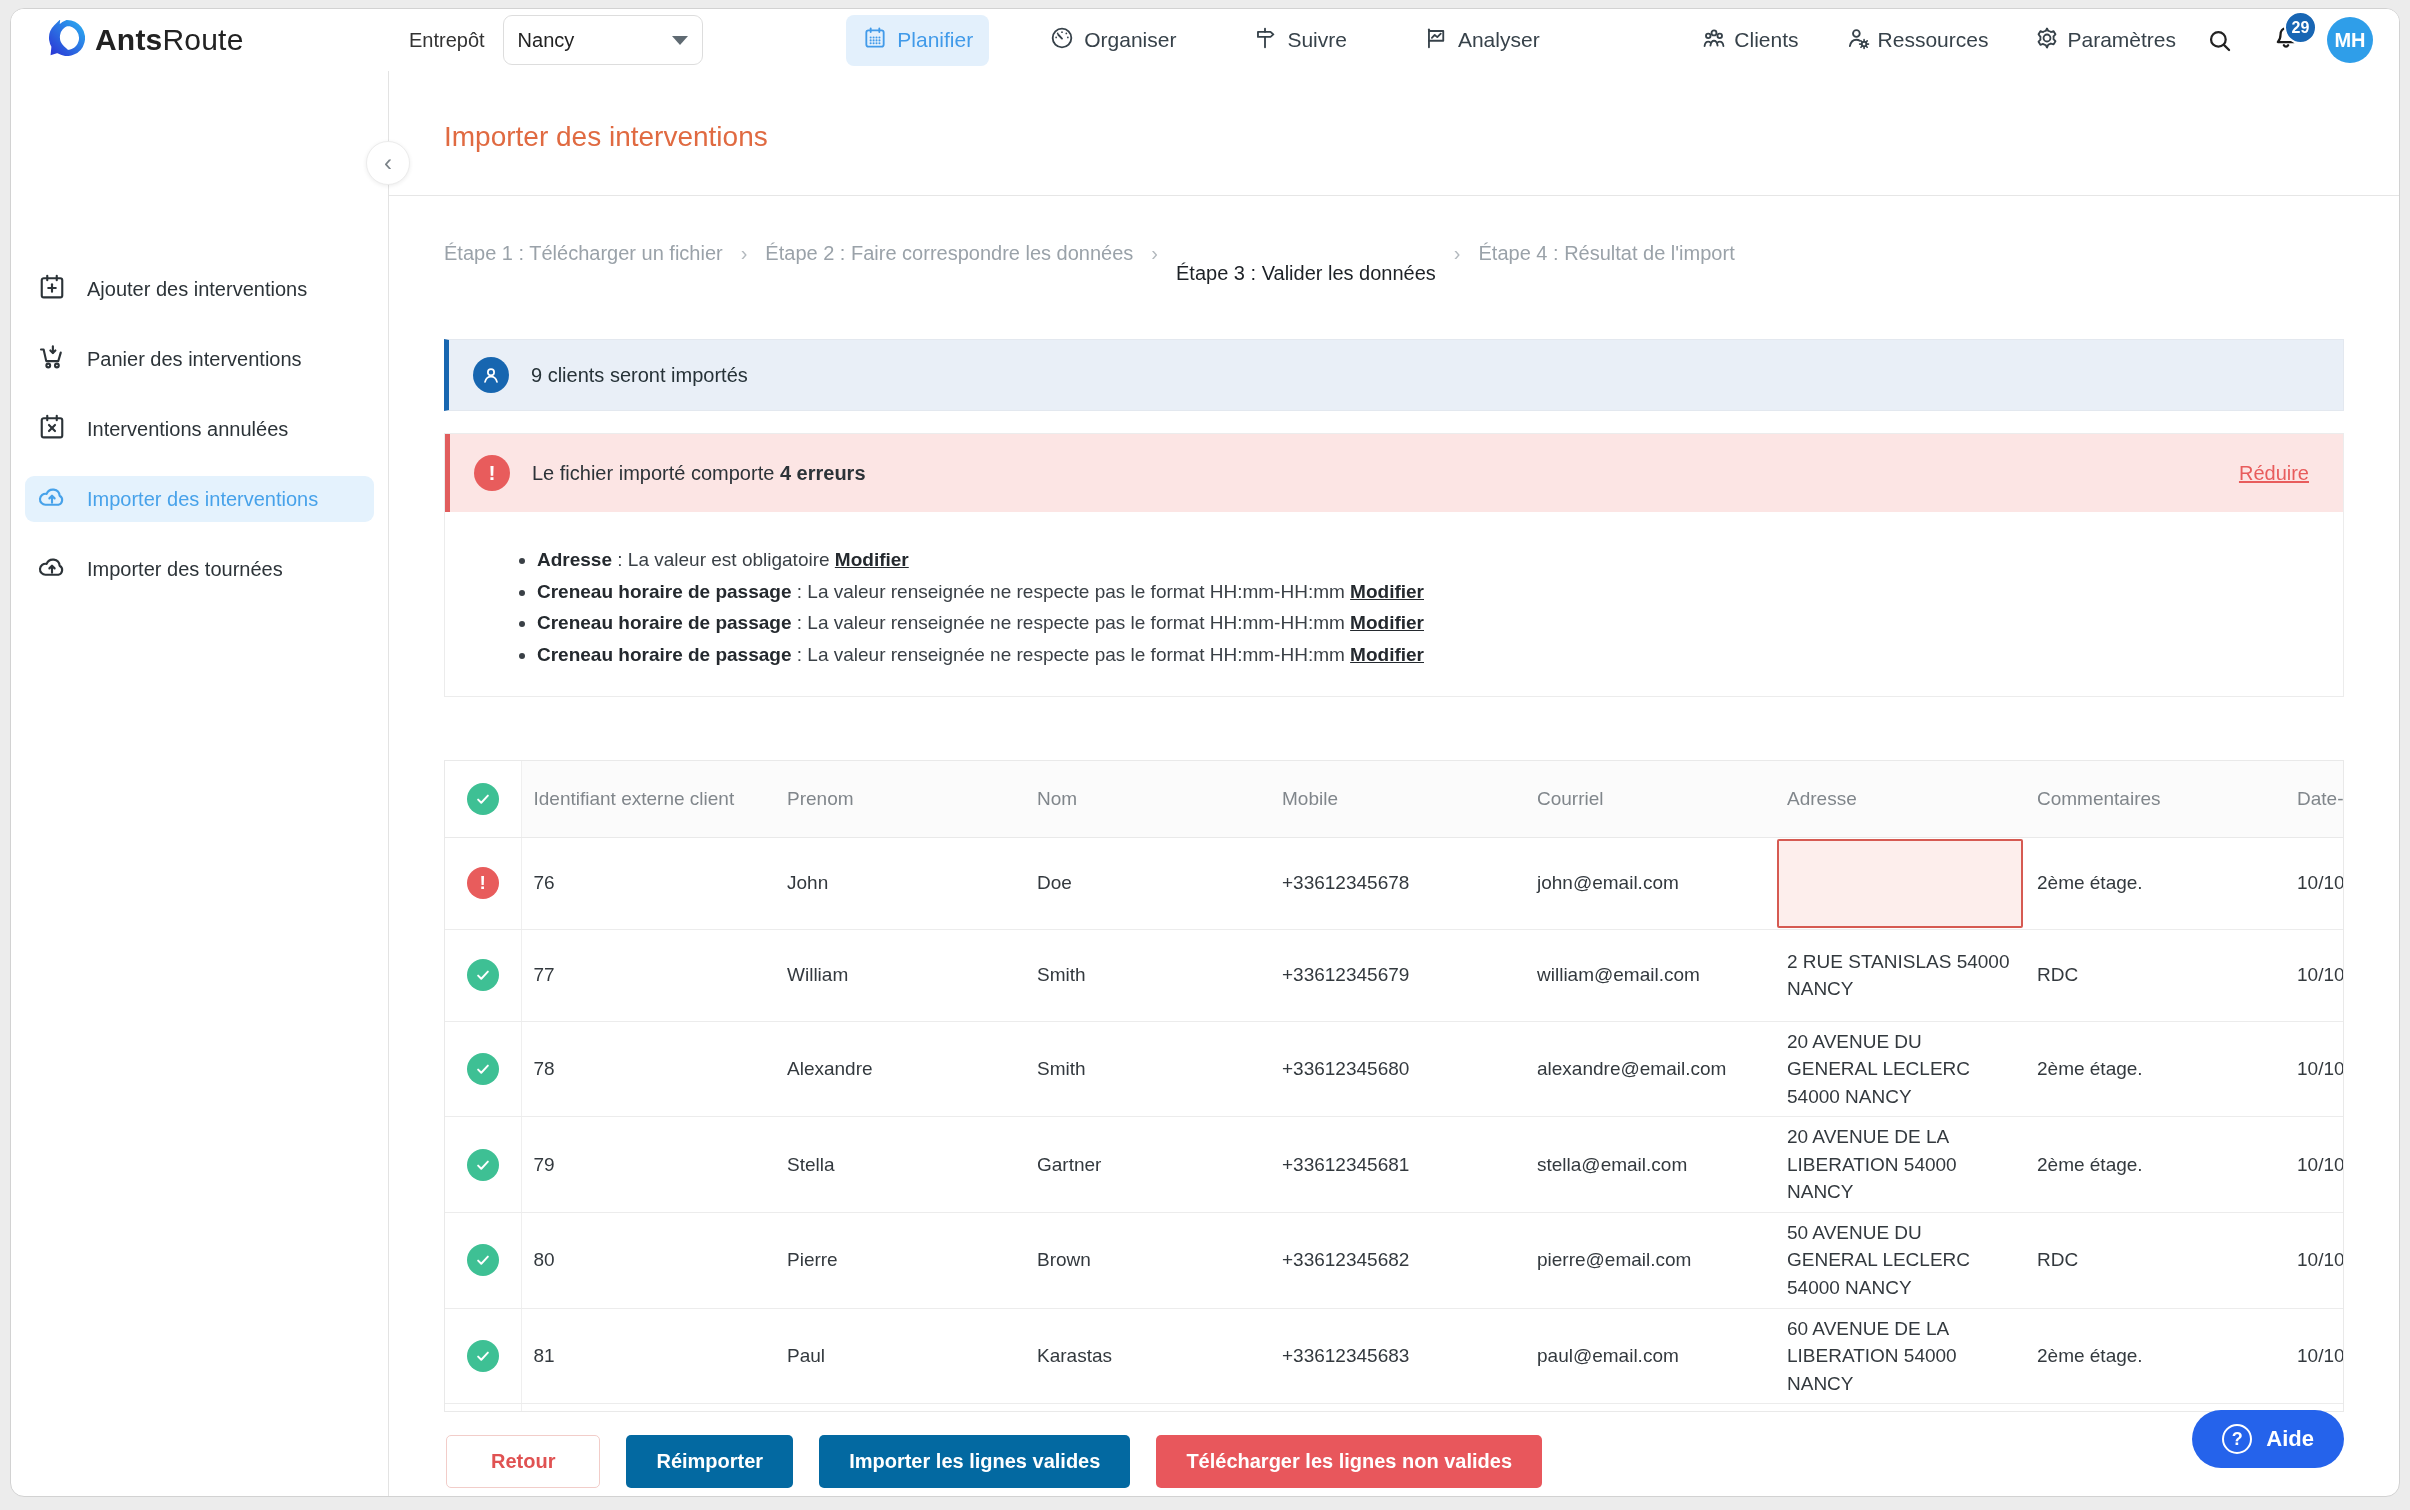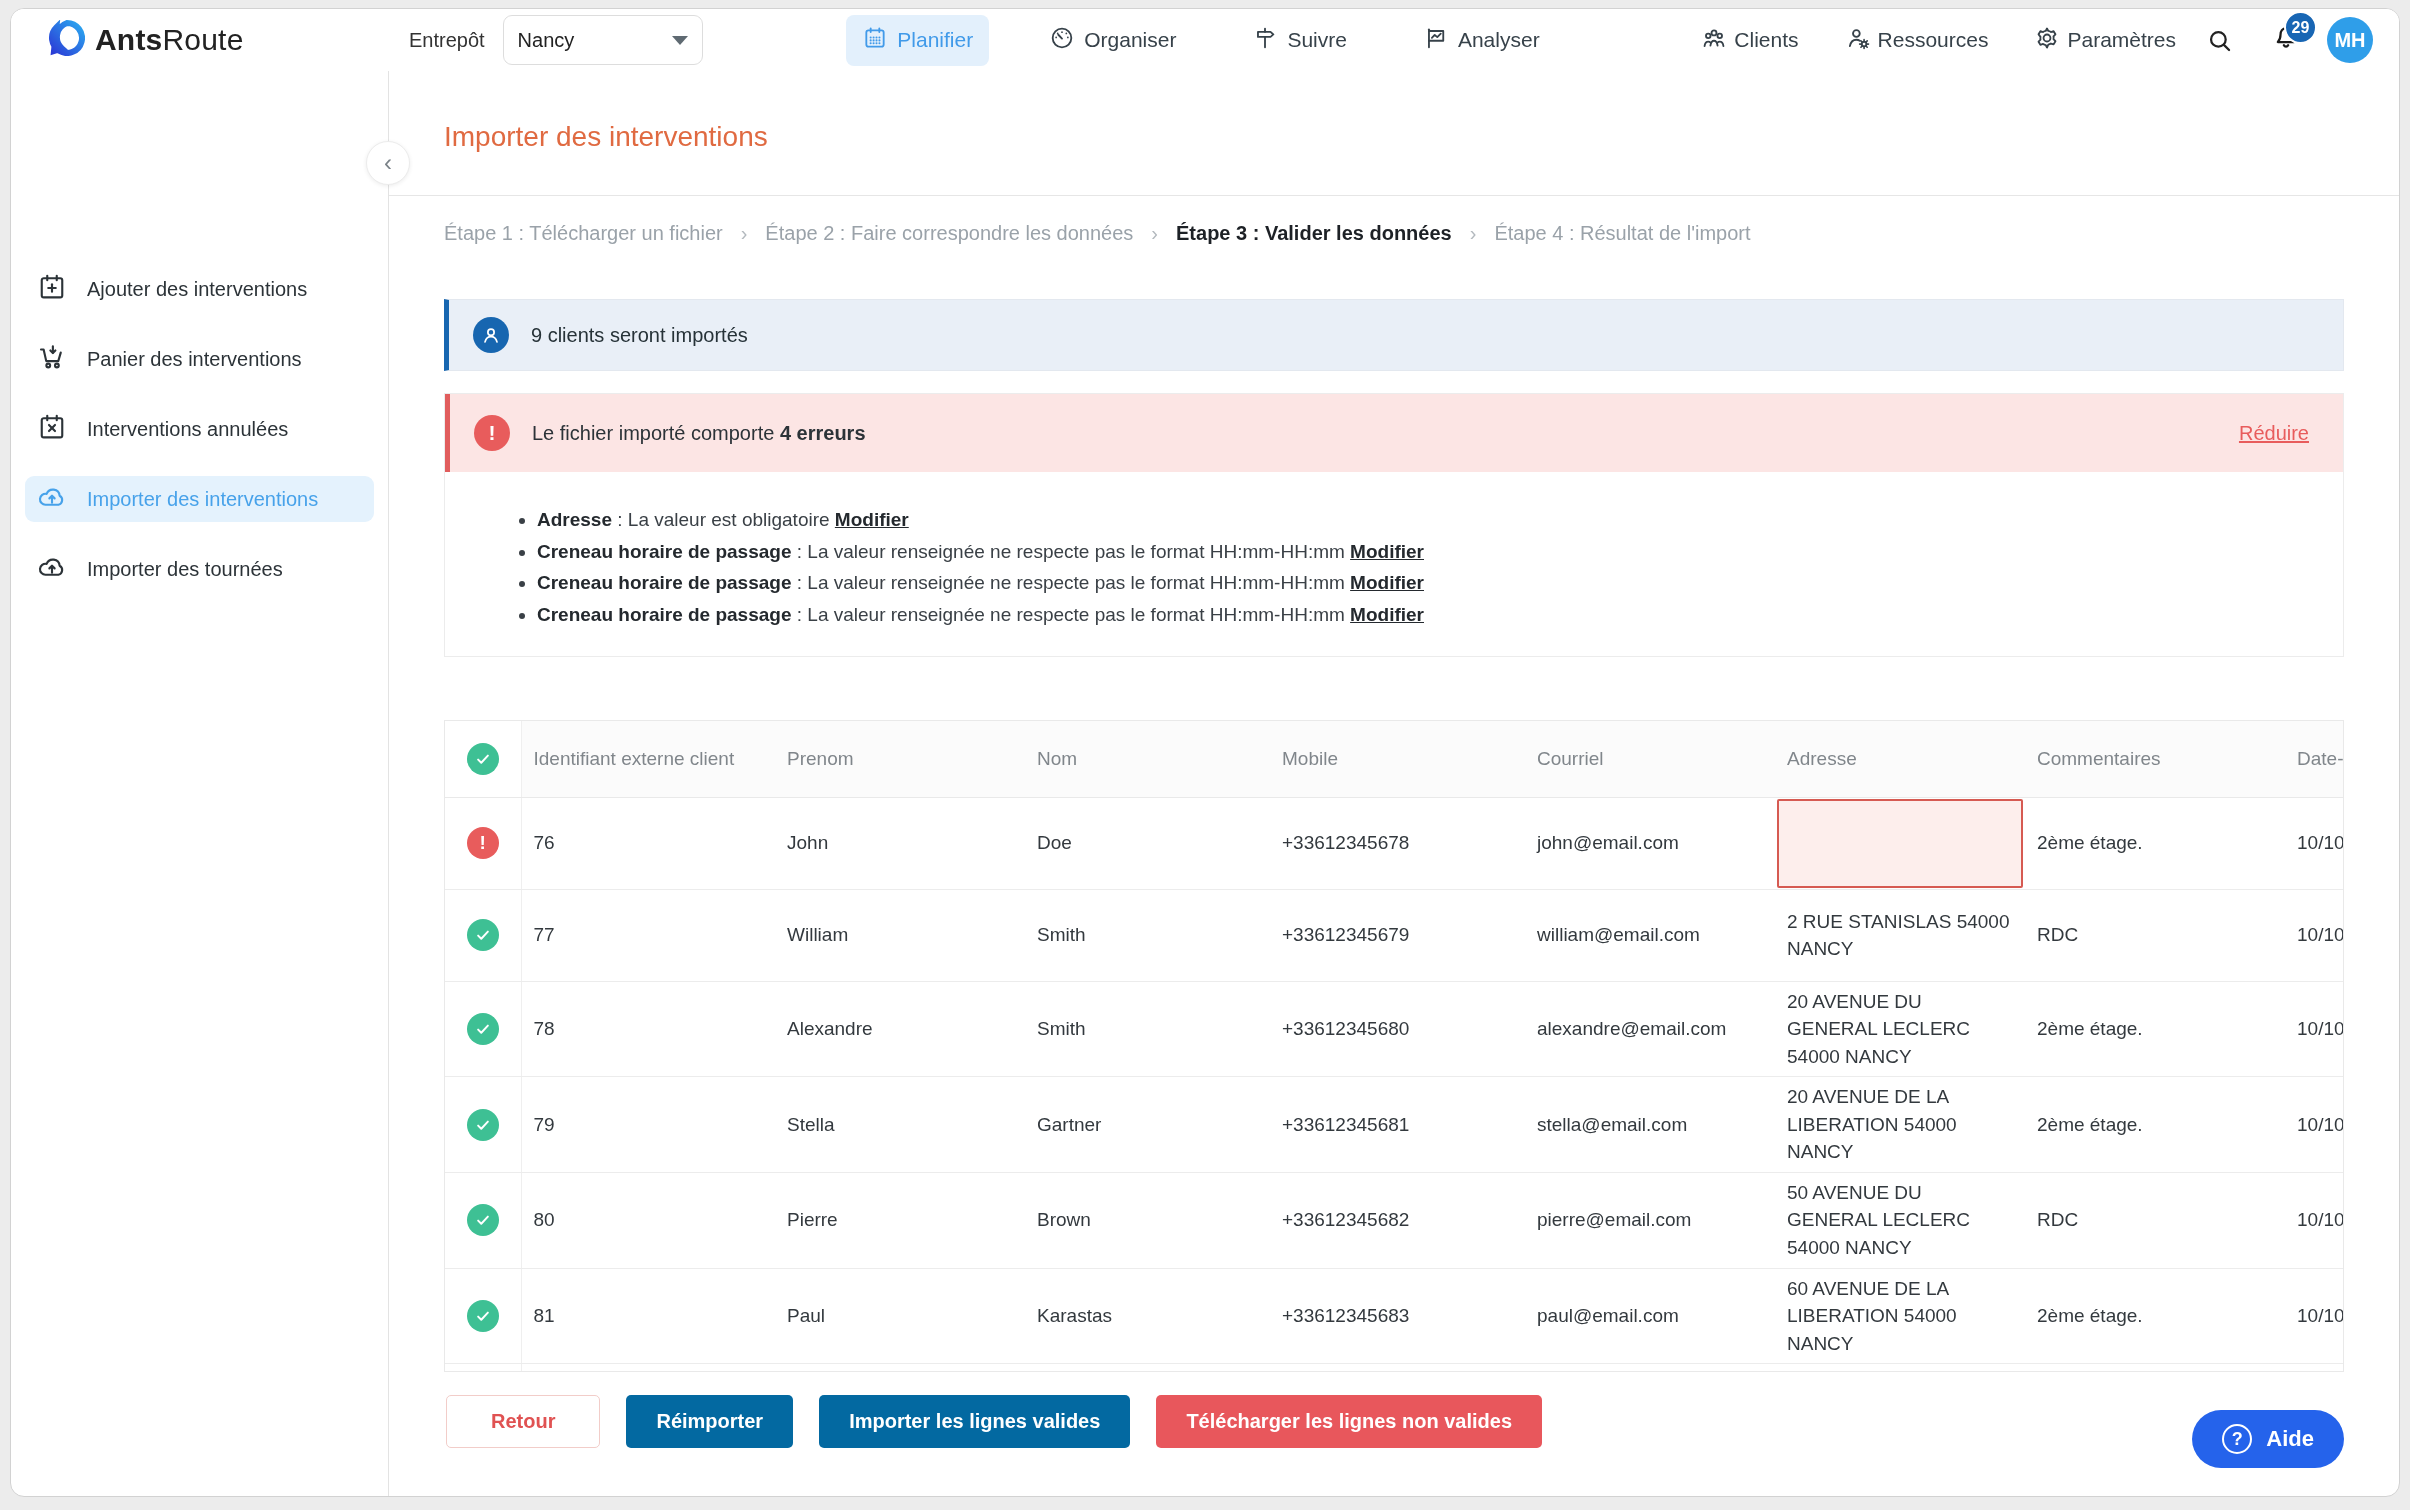--- a/index.html
+++ b/index.html
@@ -47,21 +47,21 @@
   .collapse-btn { position:absolute; left:355px; top:132px; width:44px; height:44px; border-radius:50%;
     background:#fff; border:1px solid #ececec; box-shadow:0 1px 4px rgba(0,0,0,.08); z-index:5;
     display:flex; align-items:center; justify-content:center; font-size:24px; color:#7a8288; cursor:pointer; }
   .main { flex:1; position:relative; }
 
   .page-title { padding:50px 0 0 55px; font-size:28px; color:#e06a41; font-weight:500; }
   .title-divider { margin-top:42px; border-bottom:1px solid #e6e6e6; }
 
   .steps { display:flex; align-items:center; gap:18px; padding:26px 0 0 55px; font-size:20px; color:#9aa2a9; }
   .step { cursor:default; white-space:nowrap; }
-  .step.active { color:#1d2126; font-weight:bold; }
+  .step.active { color:#1d2126; font-weight:normal;margin-top:40px; }
   .step-sep { color:#b3b9be; font-size:20px; }
 
   .content { width:1900px; margin:54px 0 0 55px; }
 
   .info-banner { display:flex; align-items:center; gap:22px; height:72px; background:#e9eff7;
     border:1px solid #e3e8ef; border-left:5px solid #1766b0; padding:0 24px; }
   .round-ic { width:36px; height:36px; border-radius:50%; display:flex; align-items:center;
     justify-content:center; flex-shrink:0; }
   .round-ic.blue { background:#1766b0; }
   .round-ic.red { background:#e85c5c; }

